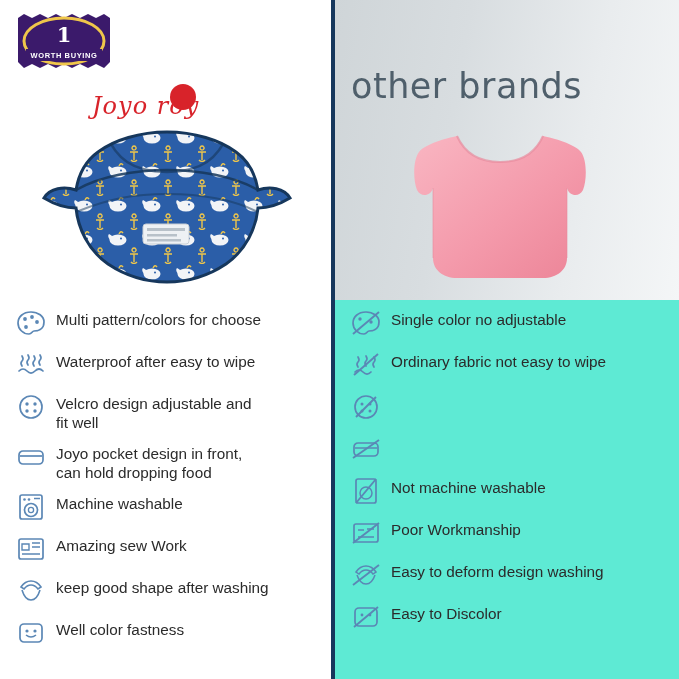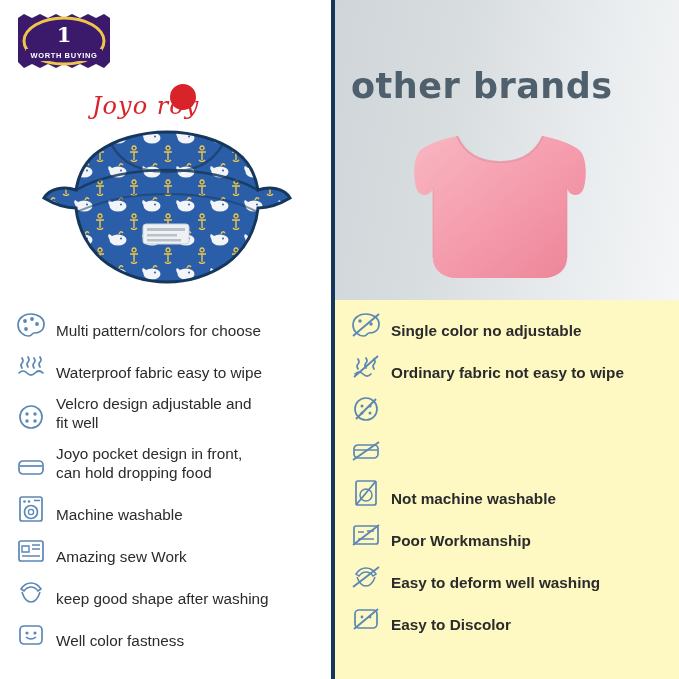--- a/index.html
+++ b/index.html
@@ -5,21 +5,21 @@
   html,body{margin:0;padding:0;}
   body{
     width:679px;height:679px;
     font-family:"Liberation Sans", sans-serif;
     background:#ffffff;
     overflow:hidden;
   }
   .page{position:relative;width:679px;height:679px;display:flex;}
   .col{position:relative;height:679px;box-sizing:border-box;}
   .col-left{width:333px;background:#ffffff;}
-  .col-right{width:346px;background:#fef9c3;font-weight:bold;}
+  .col-right{width:346px;background:#5eead4;}
   .divider{
     position:absolute;left:331px;top:0;width:4px;height:679px;
     background:#16375c;
   }
 
   
   .badge{
     position:absolute;left:12px;top:12px;width:104px;height:62px;
   }
   .badge svg{display:block;}
@@ -62,21 +62,21 @@
     background:linear-gradient(100deg,#cfd5d8 0%,#d8dde0 35%,#e9ecee 70%,#f4f6f7 100%);
   }
 
   
   .features{
     position:absolute;left:14px;width:auto;
   }
   .features.left{top:306px;}
   .features.right{top:306px;left:16px;}
   .frow{
-    display:flex;align-items:flex-end;
+    display:flex;align-items:flex-start;
     margin-bottom:8px;
     min-height:34px;
   }
   .ficon{
     width:34px;height:30px;flex:0 0 34px;margin-right:8px;margin-top:2px;
     display:flex;align-items:center;justify-content:center;
   }
   .ftext{
     font-size:15.3px;
     color:#2b2b2b;
@@ -185,21 +185,21 @@
           <svg width="30" height="26" viewBox="0 0 30 26">
             <g fill="none" stroke="#5b87b5" stroke-width="1.7" stroke-linecap="round">
               <path d="M6 4 q2 3 0 5 q-2 2 0 5"></path>
               <path d="M12 3 q2 3 0 5 q-2 2 0 5"></path>
               <path d="M18 4 q2 3 0 5 q-2 2 0 5"></path>
               <path d="M24 3 q2 3 0 5 q-2 2 0 5"></path>
               <path d="M3 19 q4 -4 8 0 q4 4 8 0 q4 -4 8 0"></path>
             </g>
           </svg>
         </div>
-        <div class="ftext">Waterproof fabric easy to wipe</div>
+        <div class="ftext">Waterproof after easy to wipe</div>
       </div>
 
       <div class="frow">
         <div class="ficon">
           <svg width="30" height="28" viewBox="0 0 30 28">
             <circle cx="15" cy="14" r="11" fill="none" stroke="#5b87b5" stroke-width="1.7"></circle>
             <circle cx="11" cy="11" r="1.7" fill="#5b87b5"></circle>
             <circle cx="19" cy="11" r="1.7" fill="#5b87b5"></circle>
             <circle cx="11" cy="18" r="1.7" fill="#5b87b5"></circle>
             <circle cx="19" cy="18" r="1.7" fill="#5b87b5"></circle>
@@ -381,21 +381,21 @@
       </div>
 
       <div class="frow">
         <div class="ficon">
           <svg width="30" height="26" viewBox="0 0 30 26">
             <path d="M5 10 q4 -6 10 -6 q6 0 10 6 l-3 2 q-3 -4 -7 -4 q-4 0 -7 4 z" fill="none" stroke="#5b87b5" stroke-width="1.5"></path>
             <path d="M6 13 q3 9 9 9 q6 0 9 -9" fill="none" stroke="#5b87b5" stroke-width="1.5"></path>
             <path d="M2 23 L28 3" stroke="#5b87b5" stroke-width="1.9"></path>
           </svg>
         </div>
-        <div class="ftext">Easy to deform well washing</div>
+        <div class="ftext">Easy to deform design washing</div>
       </div>
 
       <div class="frow">
         <div class="ficon">
           <svg width="28" height="26" viewBox="0 0 28 26">
             <rect x="3" y="4" width="22" height="18" rx="4" fill="none" stroke="#5b87b5" stroke-width="1.7"></rect>
             <circle cx="10" cy="11" r="1.4" fill="#5b87b5"></circle>
             <circle cx="18" cy="11" r="1.4" fill="#5b87b5"></circle>
             <path d="M2 23 L26 3" stroke="#5b87b5" stroke-width="1.9"></path>
           </svg>

